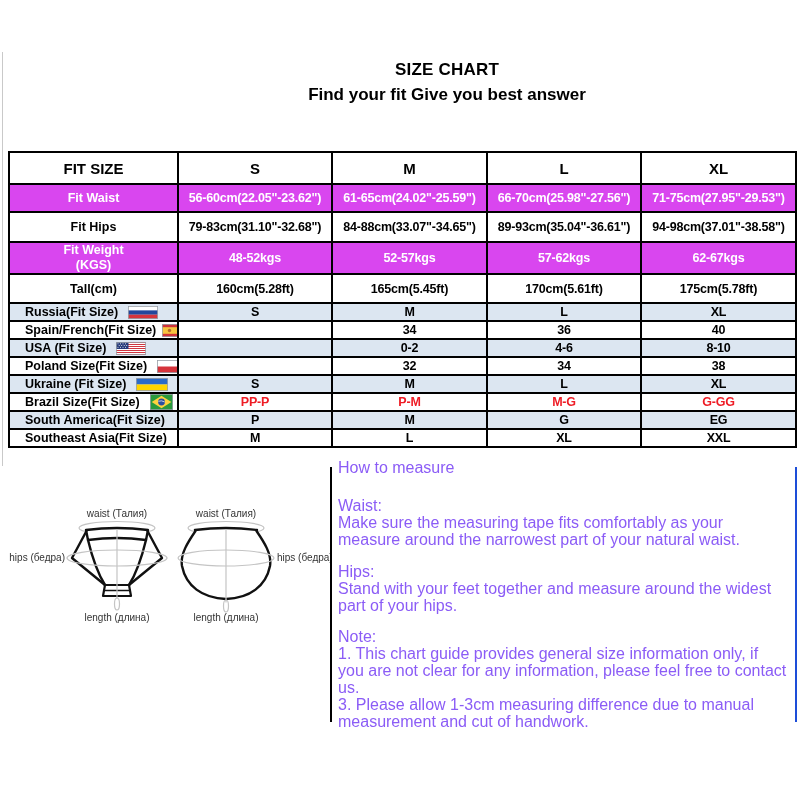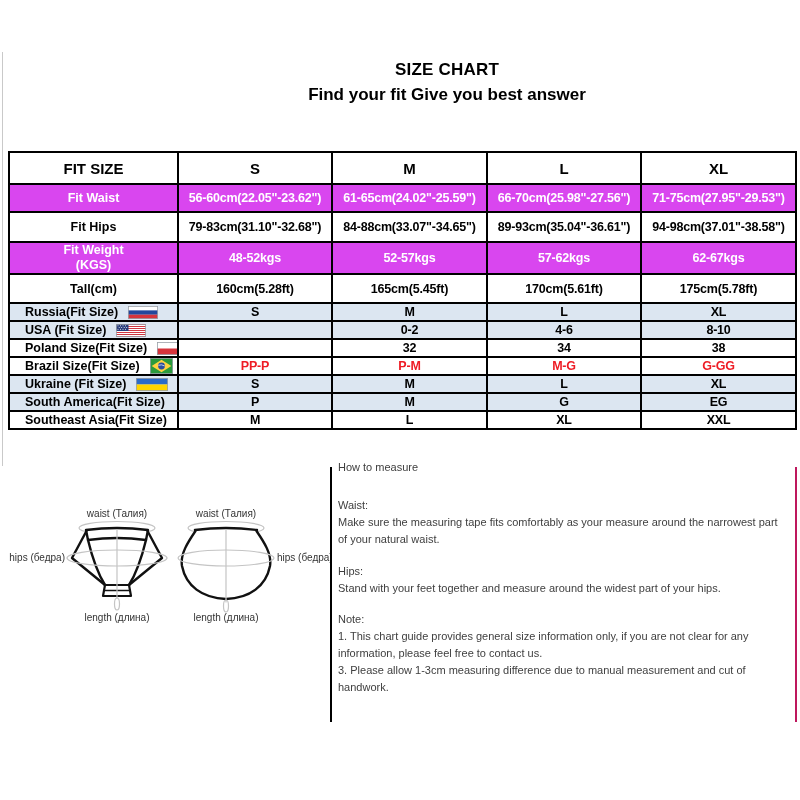--- a/index.html
+++ b/index.html
@@ -21,22 +21,22 @@
   .ltblue{background:#dce6f1;}
   td.val{text-align:center;font-size:12.5px;letter-spacing:-0.2px;}
   td.lblc{text-align:center;font-size:12.5px;}
   td.lbl{font-size:12.5px;}
   .lbl-in{display:flex;align-items:center;padding-left:15px;gap:10px;}
   .flag{display:inline-flex;line-height:0;flex:0 0 auto;}
   .two-line{line-height:15px;}
   .red td.val{color:#ee1c25;}
   .diagrams{position:absolute;left:2px;top:482px;width:330px;height:170px;}
   .measure{position:absolute;left:330px;top:467px;width:449px;height:255px;
-           border-left:2px solid #000;border-right:2px solid #be185d;
-           padding:0 8px 0 6px;font-size:11px;line-height:17px;color:#404040;}
+           border-left:2px solid #000;border-right:2px solid #1d4ed8;
+           padding:0 8px 0 6px;font-size:16px;line-height:17px;color:#8b5cf6;}
   .measure p{margin:0;}
   .m-head{margin-top:-8px !important;}
   .m-waist{margin-top:21px !important;}
   .m-hips{margin-top:15px !important;}
   .m-note{margin-top:14px !important;}
   svg text{font-family:"Liberation Sans","DejaVu Sans",sans-serif;}
 </style>
 </head>
 <body>
 
@@ -105,20 +105,40 @@
                 <rect y="8.7" width="30" height="4.3" fill="#d6343c"></rect>
                 <rect x="0.4" y="0.4" width="29.2" height="12.2" fill="none" stroke="#9aa0a8" stroke-width="0.8"></rect>
               </svg>
             </span>
     </span>
         </td>
     <td class="val">S</td>
     <td class="val">M</td>
     <td class="val">L</td>
     <td class="val">XL</td>
+  </tr>
+  <tr class="r-country">
+    <td class="lbl">
+          <span class="lbl-in" style="gap:6px;">
+      <span>Spain/French(Fit Size)</span>
+      <span class="flag">
+              <svg width="28" height="13" viewBox="0 0 28 13">
+                <rect width="28" height="13" fill="#d03339"></rect>
+                <rect y="3.2" width="28" height="6.6" fill="#f6c43f"></rect>
+                <circle cx="7.5" cy="6.5" r="1.7" fill="#b5682a"></circle>
+                <rect x="0.4" y="0.4" width="27.2" height="12.2" fill="none" stroke="#9aa0a8" stroke-width="0.8"></rect>
+              </svg>
+            </span>
+
+    </span>
+        </td>
+    <td class="val"></td>
+    <td class="val">34</td>
+    <td class="val">36</td>
+    <td class="val">40</td>
   </tr>
   <tr class="r-country ltblue">
     <td class="lbl">
           <span class="lbl-in">
       <span>USA (Fit Size)</span>
       <span class="flag">
               <svg width="30" height="13" viewBox="0 0 30 13">
                 <rect width="30" height="13" fill="#ffffff"></rect>
                 <g fill="#cf3641">
                   <rect y="0" width="30" height="1"></rect>
@@ -165,57 +185,57 @@
                 <rect x="0.4" y="0.4" width="29.2" height="12.2" fill="none" stroke="#9aa0a8" stroke-width="0.8"></rect>
               </svg>
             </span>
     </span>
         </td>
     <td class="val"></td>
     <td class="val">32</td>
     <td class="val">34</td>
     <td class="val">38</td>
   </tr>
+  <tr class="r-country ltblue">
+    <td class="lbl">
+          <span class="lbl-in">
+      <span>Ukraine (Fit Size)</span>
+      <span class="flag">
+              <svg width="32" height="13" viewBox="0 0 32 13">
+                <rect width="32" height="6.5" fill="#2b6bc9"></rect>
+                <rect y="6.5" width="32" height="6.5" fill="#ffd500"></rect>
+                <rect x="0.4" y="0.4" width="31.2" height="12.2" fill="none" stroke="#9aa0a8" stroke-width="0.8"></rect>
+              </svg>
+            </span>
+    </span>
+        </td>
+    <td class="val">S</td>
+    <td class="val">M</td>
+    <td class="val">L</td>
+    <td class="val">XL</td>
+  </tr>
   <tr class="r-country red">
     <td class="lbl" style="color:#000;">
           <span class="lbl-in">
       <span>Brazil Size(Fit Size)</span>
       <span class="flag">
               <svg width="23" height="16" viewBox="0 0 23 16">
                 <rect width="23" height="16" fill="#2a9a3d"></rect>
                 <polygon points="11.5,1.8 21.3,8 11.5,14.2 1.7,8" fill="#ffd23f"></polygon>
                 <circle cx="11.5" cy="8" r="3.4" fill="#2b4ea0"></circle>
                 <path d="M8.4,7.3 Q11.5,6.1 14.6,7.9" stroke="#ffffff" stroke-width="0.7" fill="none"></path>
                 <rect x="0.4" y="0.4" width="22.2" height="15.2" fill="none" stroke="#9aa0a8" stroke-width="0.8"></rect>
               </svg>
             </span>
     </span>
         </td>
     <td class="val">PP-P</td>
     <td class="val">P-M</td>
     <td class="val">M-G</td>
     <td class="val">G-GG</td>
-  </tr>
-  <tr class="r-country ltblue">
-    <td class="lbl">
-          <span class="lbl-in">
-      <span>Ukraine (Fit Size)</span>
-      <span class="flag">
-              <svg width="32" height="13" viewBox="0 0 32 13">
-                <rect width="32" height="6.5" fill="#2b6bc9"></rect>
-                <rect y="6.5" width="32" height="6.5" fill="#ffd500"></rect>
-                <rect x="0.4" y="0.4" width="31.2" height="12.2" fill="none" stroke="#9aa0a8" stroke-width="0.8"></rect>
-              </svg>
-            </span>
-    </span>
-        </td>
-    <td class="val">S</td>
-    <td class="val">M</td>
-    <td class="val">L</td>
-    <td class="val">XL</td>
   </tr>
   <tr class="r-country ltblue">
     <td class="lbl">
           <span class="lbl-in">
       <span>South America(Fit Size)</span>
     </span>
         </td>
     <td class="val">P</td>
     <td class="val">M</td>
     <td class="val">G</td>

